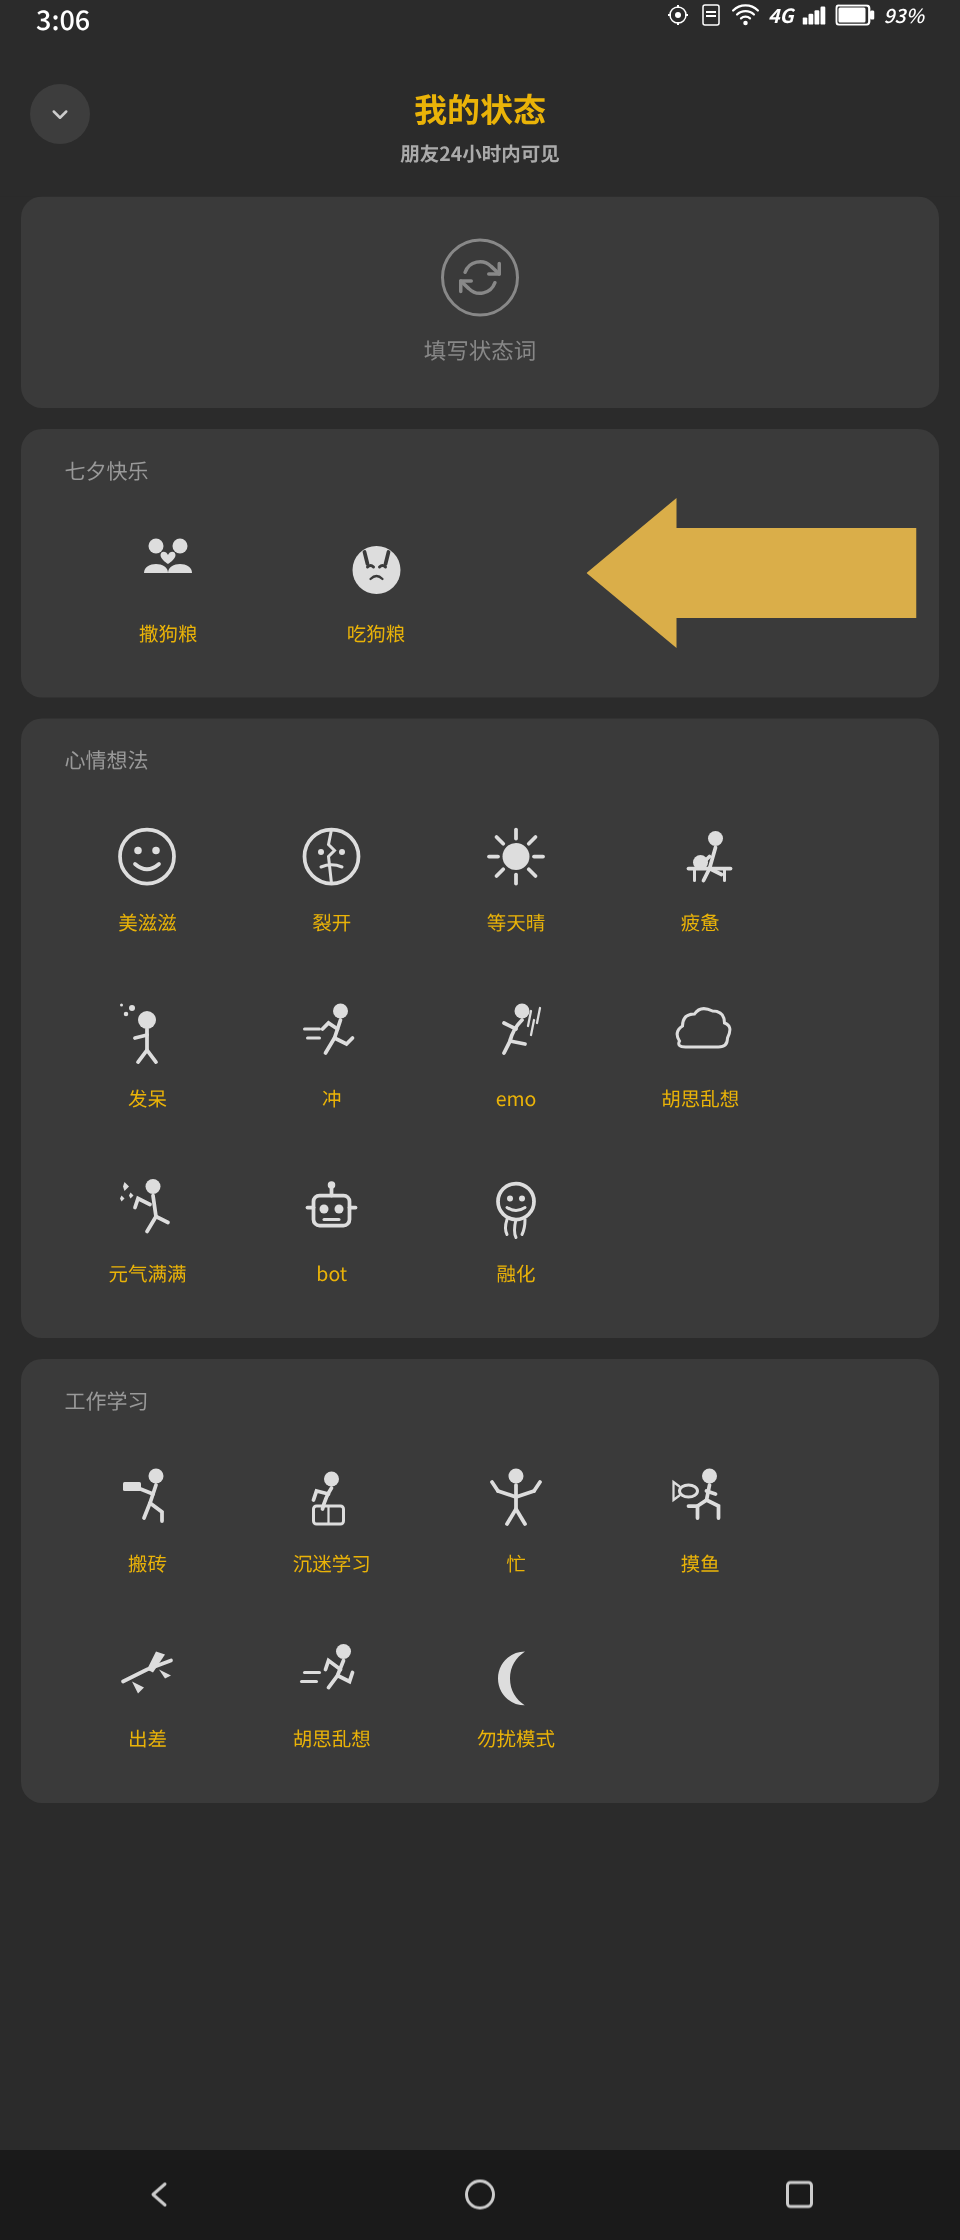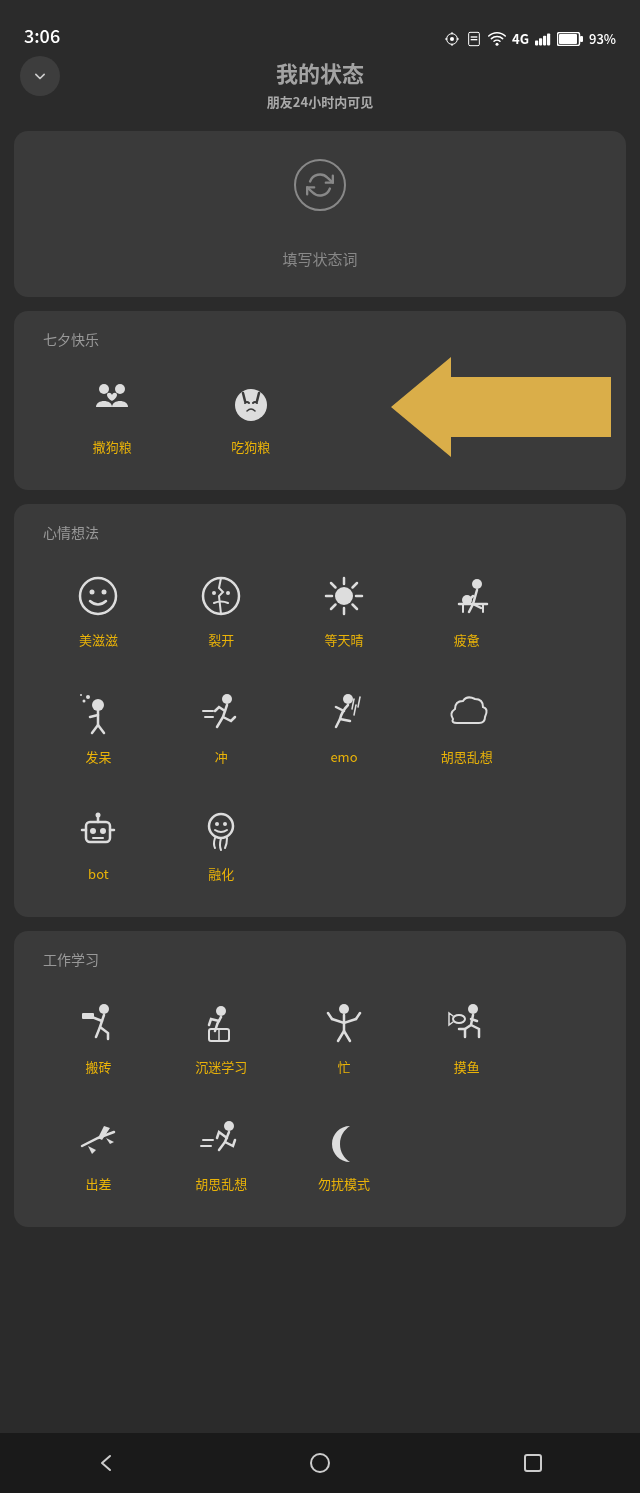--- a/index.html
+++ b/index.html
@@ -11,35 +11,36 @@
       font-family: "PingFang SC", "Noto Sans CJK SC", "Microsoft YaHei", sans-serif;
       color: #fff;
       position: relative;
     }
 
     
     .status-bar {
       height: 48px;
       background: #2b2b2b;
       display: flex;
-      align-items: flex-end;
+      align-items: flex-start;
       justify-content: space-between;
       padding: 0 24px;
     }
     .status-time {
       font-size: 18px;
       font-weight: 500;
       color: #fff;
     }
     .status-icons {
       display: flex;
       align-items: center;
       gap: 6px;
       font-size: 13px;
       color: #fff;
+      font-style: italic;
     }
 
     
     .header {
       background: #2b2b2b;
       display: flex;
       flex-direction: column;
       align-items: center;
       padding: 8px 0 20px;
       position: relative;
@@ -58,36 +59,35 @@
       cursor: pointer;
     }
     .back-btn svg {
       width: 20px;
       height: 20px;
       fill: #ccc;
     }
     .header-title {
       font-size: 22px;
       font-weight: 600;
-      color: #a3a3a3;
+      color: #eab308;
       margin-bottom: 4px;
     }
     .header-subtitle {
       font-size: 13px;
       color: #aaa;
       font-weight: bold;
     }
 
     
     .section {
       background: #3a3a3a;
       border-radius: 14px;
       margin: 0 14px 14px;
       padding: 18px 16px;
-      gap: 25px;
     }
 
     
     .status-input-section {
       display: flex;
       flex-direction: column;
       align-items: center;
       padding: 28px 16px;
     }
     .status-icon-circle {
@@ -410,20 +410,36 @@
 
     <div class="status-item">
       <div class="status-item-icon">
         <svg width="44" height="44" viewBox="0 0 44 44" fill="none">
           <path d="M8 28 Q4 22 10 18 Q10 10 18 10 Q22 4 30 8 Q38 8 38 16 Q44 18 40 26 Q40 32 34 32 L12 32 Q6 32 8 28Z" stroke="#ddd" stroke-width="2" fill="none"></path>
         </svg>
       </div>
       <div class="status-item-label">胡思乱想</div>
     </div>
 
+    <div class="status-item">
+      <div class="status-item-icon">
+        <svg width="44" height="44" viewBox="0 0 44 44" fill="none">
+
+          <circle cx="26" cy="8" r="5" fill="#ddd"></circle>
+          <path d="M26 14 L28 28 L22 38" stroke="#ddd" stroke-width="2.5" fill="none" stroke-linecap="round"></path>
+          <path d="M24 20 L16 16 L14 22" stroke="#ddd" stroke-width="2.5" fill="none" stroke-linecap="round"></path>
+          <path d="M28 28 L36 32" stroke="#ddd" stroke-width="2.5" fill="none" stroke-linecap="round"></path>
+
+          <path d="M6 8 L7 11 L10 8 L7 5Z" fill="#ddd"></path>
+          <path d="M10 14 L11 16 L13 14 L11 12Z" fill="#ddd"></path>
+          <path d="M4 16 L5 18 L7 16 L5 14Z" fill="#ddd"></path>
+        </svg>
+      </div>
+      <div class="status-item-label">元气满满</div>
+    </div>
 
     <div class="status-item">
       <div class="status-item-icon">
         <svg width="44" height="44" viewBox="0 0 44 44" fill="none">
 
           <rect x="10" y="14" width="24" height="20" rx="4" stroke="#ddd" stroke-width="2.5" fill="none"></rect>
 
           <line x1="22" y1="8" x2="22" y2="14" stroke="#ddd" stroke-width="2.5" stroke-linecap="round"></line>
           <circle cx="22" cy="7" r="2.5" fill="#ddd"></circle>
 

